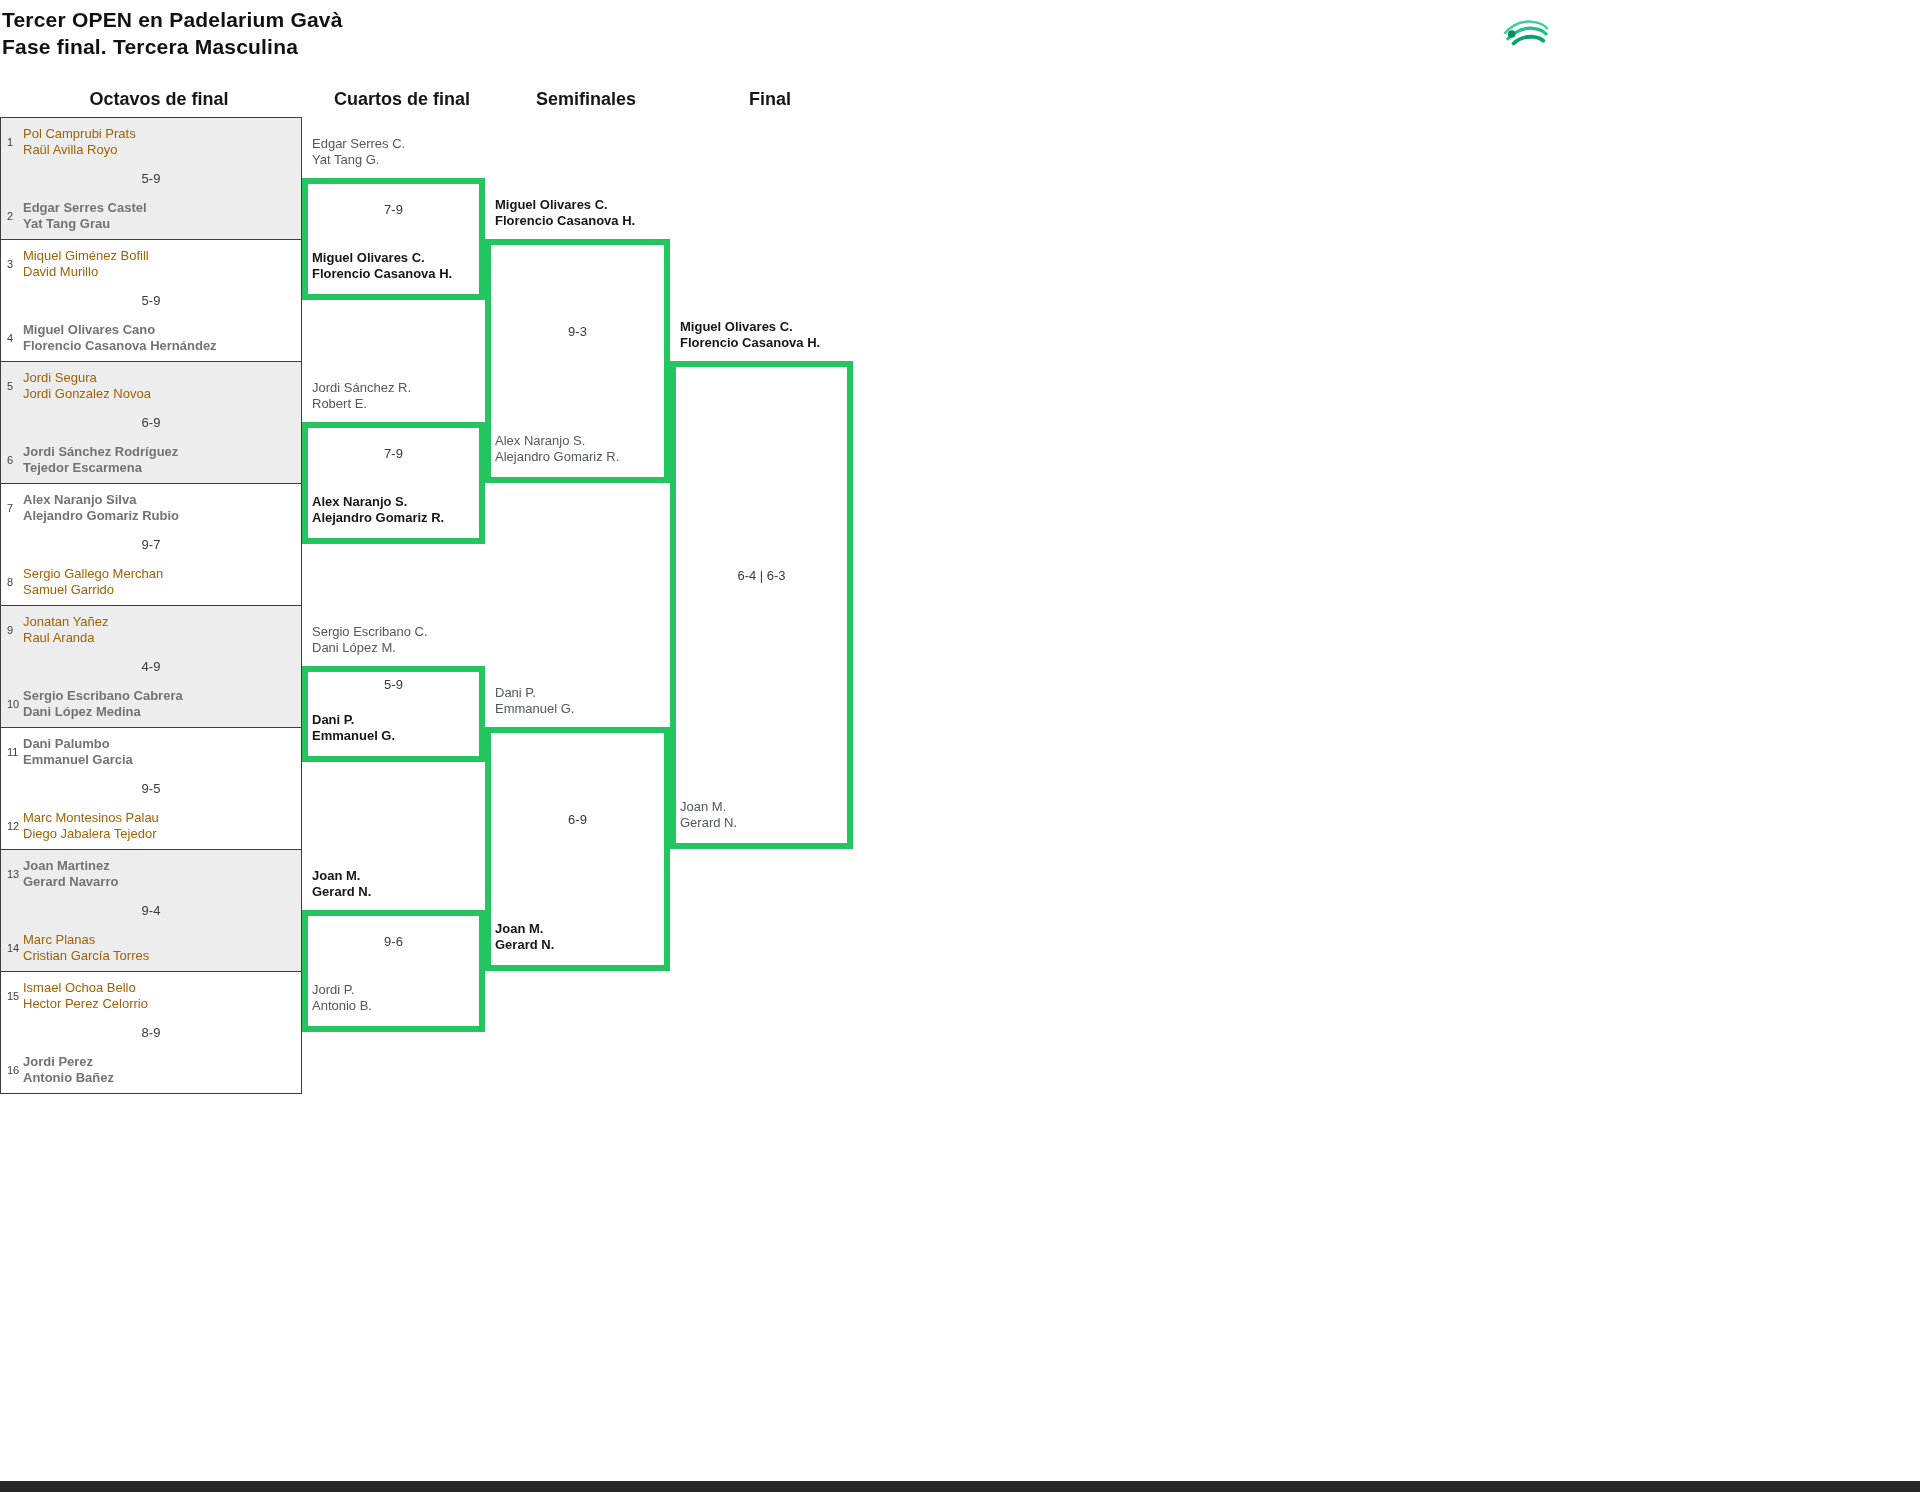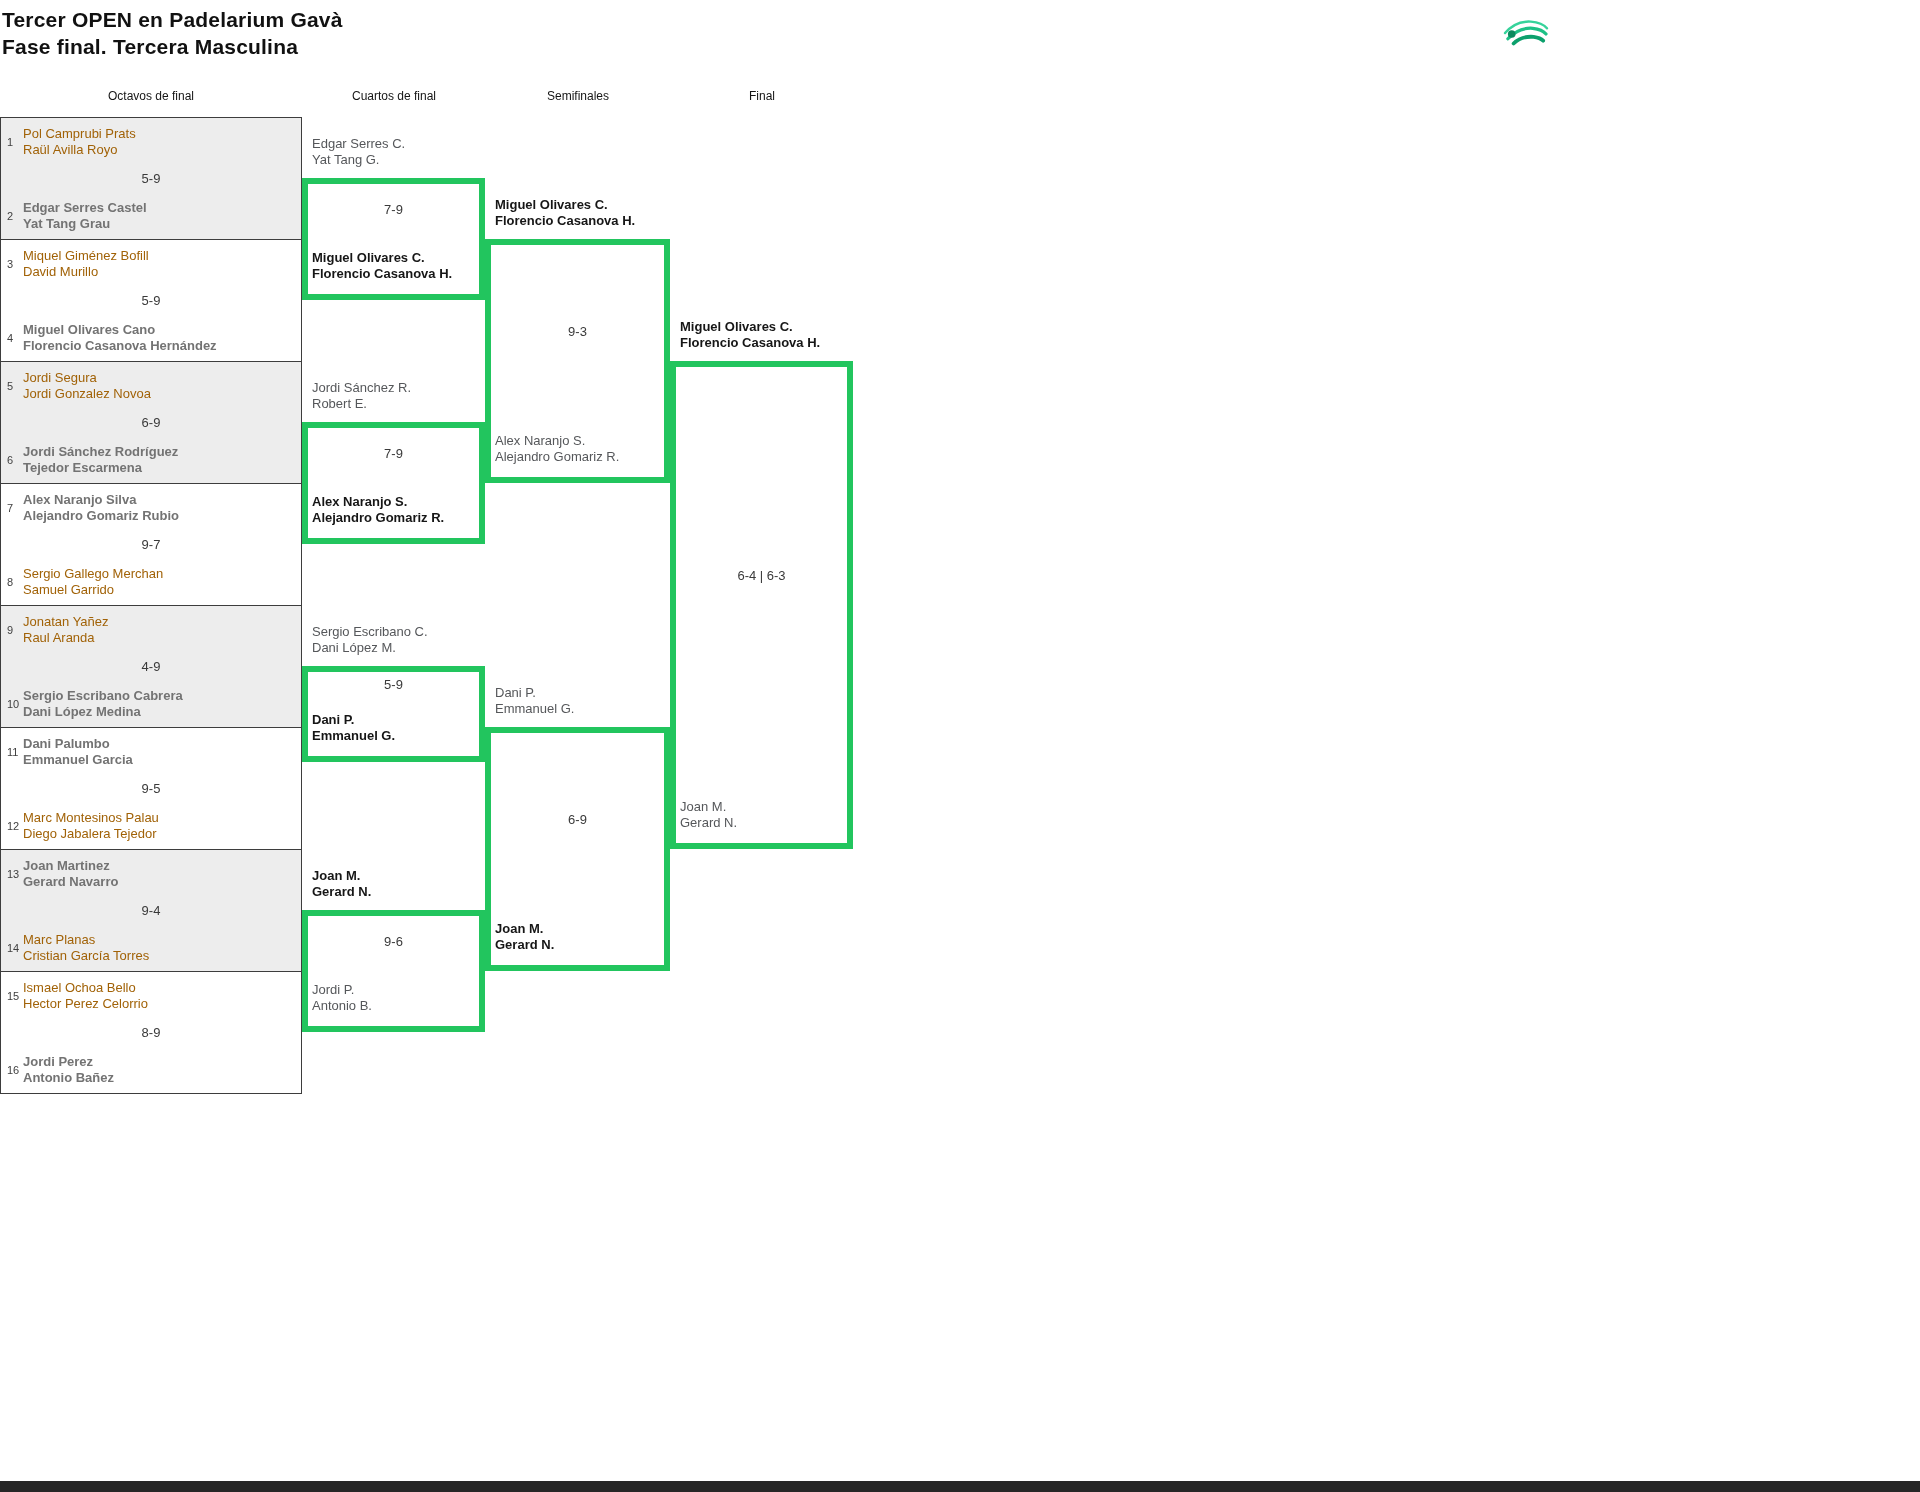--- a/index.html
+++ b/index.html
@@ -7,21 +7,21 @@
     position:relative; width:1920px; height:1492px;
     background:#ffffff; overflow:hidden;
     font-family:"Liberation Sans", sans-serif;
     -webkit-font-smoothing:antialiased;
   }
   .title-block { position:absolute; left:2px; top:6px; }
   .title-line { font-size:21px; font-weight:700; color:#111; line-height:27px; letter-spacing:0.2px; }
 
   .round-header {
     position:absolute; top:89px; transform:translateX(-50%);
-    font-size:12px; font-weight:400; color:#151515; white-space:nowrap;
+    font-size:18px; font-weight:700; color:#151515; white-space:nowrap;margin-left:8px;
   }
 
   
   .o-block {
     position:absolute; left:0; width:302px; height:123px;
     border:1px solid #3d3d3d; box-sizing:border-box; background:#fff;
   }
   .o-block.shaded { background:#ededed; }
   .team { position:absolute; left:4px; display:flex; align-items:center; }
   .team.top { top:8px; }

